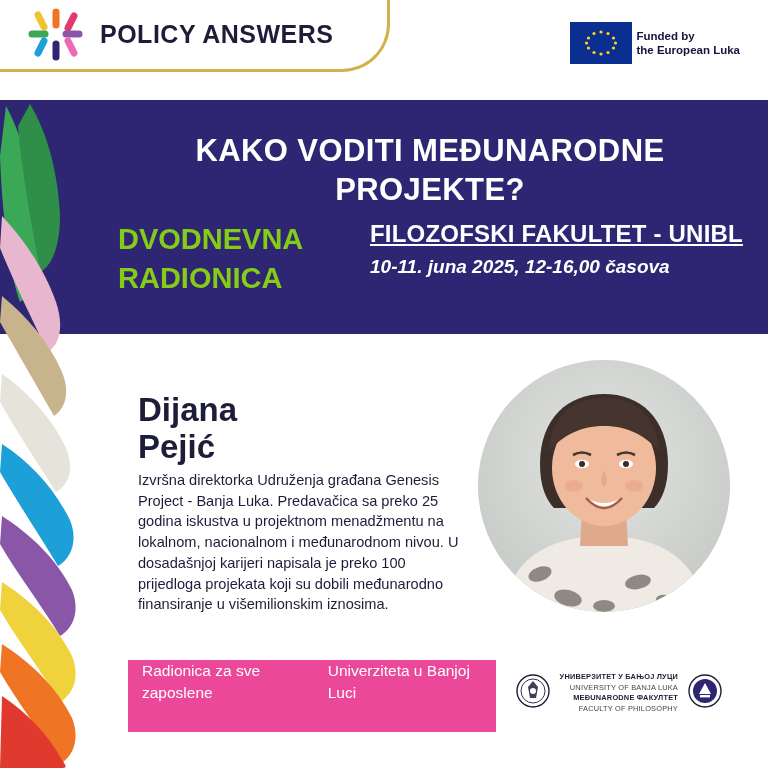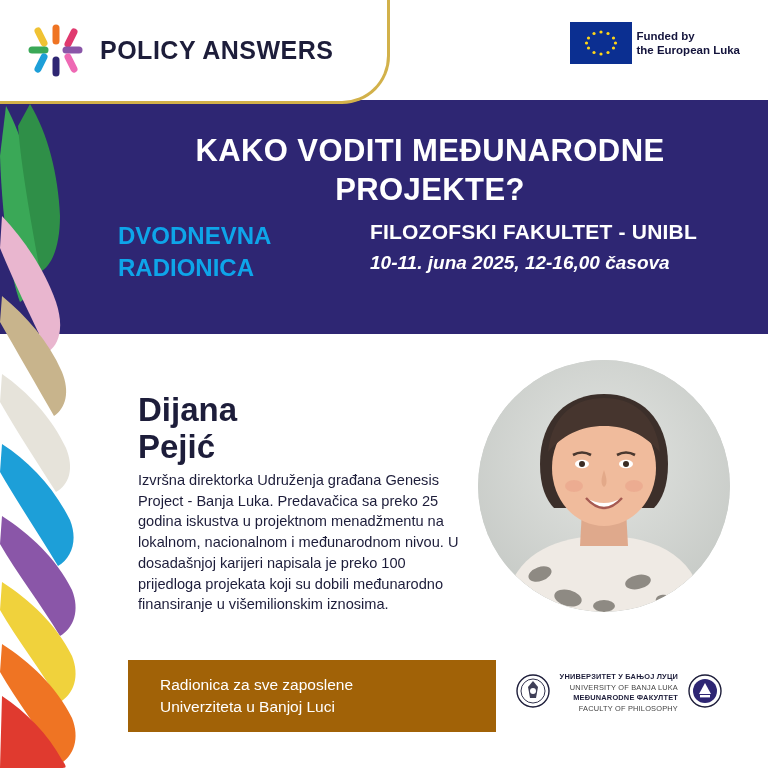--- a/index.html
+++ b/index.html
@@ -16,21 +16,21 @@
   }
 
   
   .top-band {
     position: absolute; left: 0; top: 0; width: 768px; height: 100px;
     background: #ffffff;
     z-index: 6;
   }
   .logo-card {
     position: absolute; left: 0; top: 0;
-    width: 390px; height: 104px;
+    width: 390px; height: 72px;
     background: #ffffff;
     border-right: 3px solid #d2b14a;
     border-bottom: 3px solid #d2b14a;
     border-bottom-right-radius: 48px;
     z-index: 8;
     display: flex; align-items: center;
   }
   .logo-mark {
     position: relative;
     width: 62px; height: 56px;
@@ -72,28 +72,28 @@
     position: absolute; left: 120px; top: 36px; width: 620px;
     text-align: center;
     color: #ffffff;
     font-size: 31px;
     font-weight: bold;
     line-height: 1.25;
     letter-spacing: 0.4px;
   }
   .hero-left {
     position: absolute; left: 118px; top: 124px; width: 200px;
-    color: #0ea5e9;
-    font-size: 24px; font-weight: bold; line-height: 1.35;
+    color: #84cc16;
+    font-size: 29px; font-weight: bold; line-height: 1.35;
   }
   .hero-right {
     position: absolute; left: 370px; top: 124px; width: 380px;
   }
   .hero-right .place {
-    color: #ffffff; font-size: 21px; font-weight: bold; letter-spacing: 0.2px;
+    color: #ffffff; font-size: 24px; font-weight: bold; letter-spacing: 0.2px; text-decoration: underline;
   }
   .hero-right .date {
     color: #ffffff; font-size: 19px; font-weight: bold; font-style: italic;
     margin-top: 8px;
   }
 
   
   .strokes {
     position: absolute; left: 0; top: 96px; width: 120px; height: 672px;
     z-index: 5;
@@ -121,23 +121,23 @@
     overflow: hidden;
     background: #cfd2cf;
     z-index: 4;
   }
   .photo svg { display: block; }
 
   
   .pink-banner {
     position: absolute; left: 128px; top: 660px;
     width: 368px; height: 72px;
-    background: #a16207;
-    display: flex; flex-direction: column; justify-content: center;
-    padding-left: 32px;
+    background: #ec4899;
+    display: flex; justify-content: center;
+    padding-left: 14px;
     z-index: 4;
   }
   .pink-banner div {
     color: #ffffff; font-size: 15.5px; line-height: 1.45;
   }
 
   .uni-logos {
     position: absolute; right: 46px; top: 672px;
     display: flex; align-items: center; gap: 10px;
     z-index: 4;

